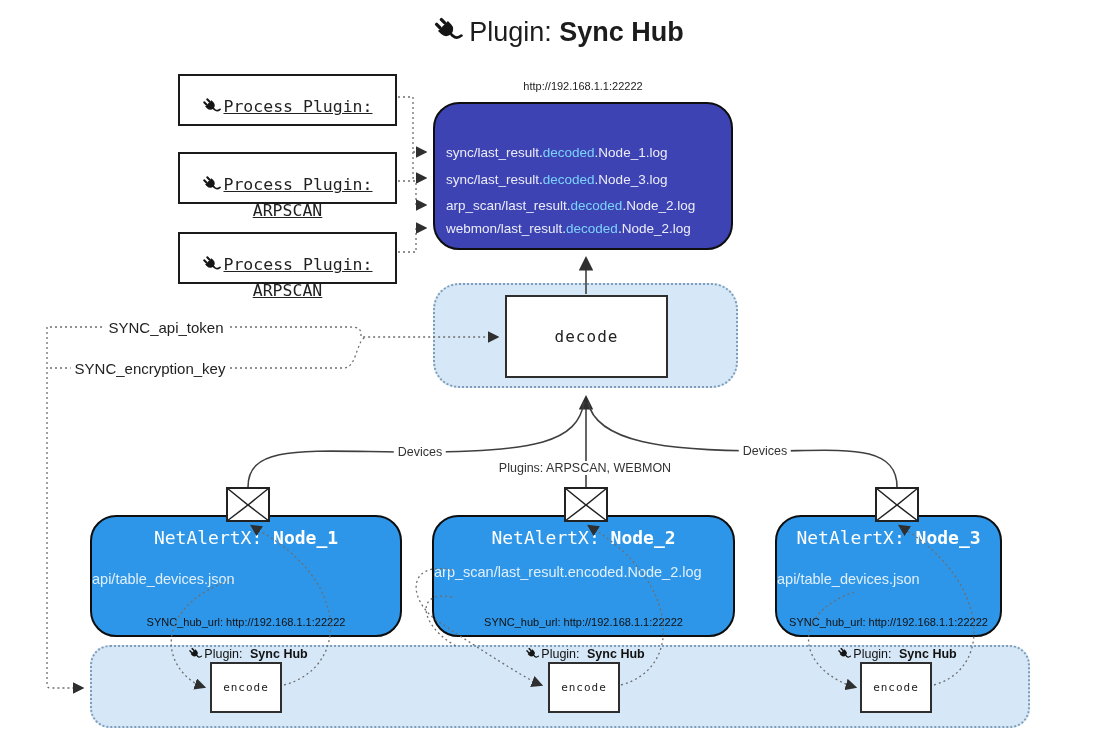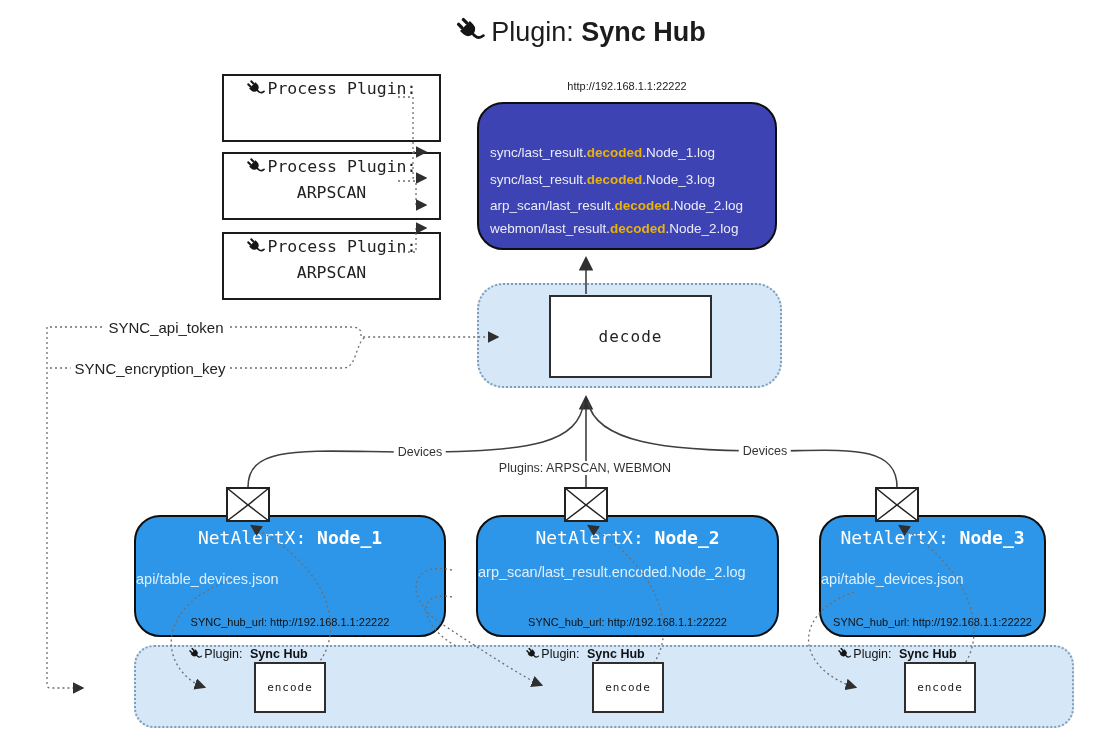--- a/index.html
+++ b/index.html
@@ -1,34 +1,34 @@
 <!DOCTYPE html>
 <html style="--hub_bg: #3d43b3; --node_bg: #2e96e8; --panel_bg: #d6e8f8; --panel_border: #7f9db9;"><head>
 <meta charset="utf-8">
 <style>
   html,body{margin:0;padding:0;background:#fff;}
   .stage{position:relative;width:1117px;height:754px;background:#fff;overflow:hidden;
          font-family:"Liberation Sans",sans-serif;color:#222;}
-  .abs{position:absolute;margin-left:44px;}
+  .abs{position:absolute;}
   .mono{font-family:"DejaVu Sans Mono",monospace;}
   .overlay{position:absolute;left:0;top:0;width:1117px;height:754px;z-index:2;pointer-events:none;}
   
   .title{left:0;right:0;top:16px;text-align:center;font-size:27px;color:#1c1c1c;z-index:1;}
   .title b{font-weight:700;}
   .plug{color:#151515;vertical-align:-5px;margin-right:6px;}
   
-  .proc{left:178px;width:219px;height:68px;border:2px solid #1b1b1b;background:#fff;z-index:1;
-        font-size:16.5px;line-height:1.55;text-align:center;padding-top:0;box-sizing:border-box;}
+  .proc{left:178px;width:219px;height:52px;border:2px solid #1b1b1b;background:#fff;z-index:1;
+        font-size:16.5px;line-height:1.55;text-align:center;padding-top:18px;box-sizing:border-box;text-decoration:underline;}
   .proc .l1{display:flex;align-items:center;justify-content:center;gap:2px;}
   
   .hub{left:433px;top:102px;width:300px;height:148px;background:var(--hub_bg,#3d43b3);
        border:2px solid #0e0e0e;border-radius:26px;z-index:1;box-sizing:border-box;}
   .hub-title{position:absolute;left:0;right:0;top:12px;text-align:center;color:#fff;font-size:19px;}
   .hub-line{position:absolute;left:11px;right:4px;color:rgba(255,255,255,.9);font-size:13.5px;white-space:nowrap;}
-  .hub-line b{color:#eab308;font-weight:700;}
+  .hub-line b{color:#7dd3fc;font-weight:400;}
   .url-lbl{font-size:11px;color:#222;text-align:center;z-index:1;}
   
   .panel{background:var(--panel_bg,#d6e8f8);border:2px dotted var(--panel_border,#7f9db9);z-index:0;box-sizing:border-box;}
   .whitebox{background:#fff;border:2px solid #2e2e2e;z-index:3;display:flex;align-items:center;justify-content:center;box-sizing:border-box;}
   
   .node{background:var(--node_bg,#2e96e8);border:2px solid #0e0e0e;border-radius:26px;z-index:1;box-sizing:border-box;}
   .node-title{position:absolute;left:0;right:0;top:10px;text-align:center;color:#fff;font-size:18px;}
   .node-file{position:absolute;left:0;right:0;text-align:left;color:rgba(255,255,255,.85);font-size:14.5px;white-space:nowrap;}
   .node-url{position:absolute;left:0;right:0;bottom:7px;text-align:center;color:#111;font-size:11px;}
   

